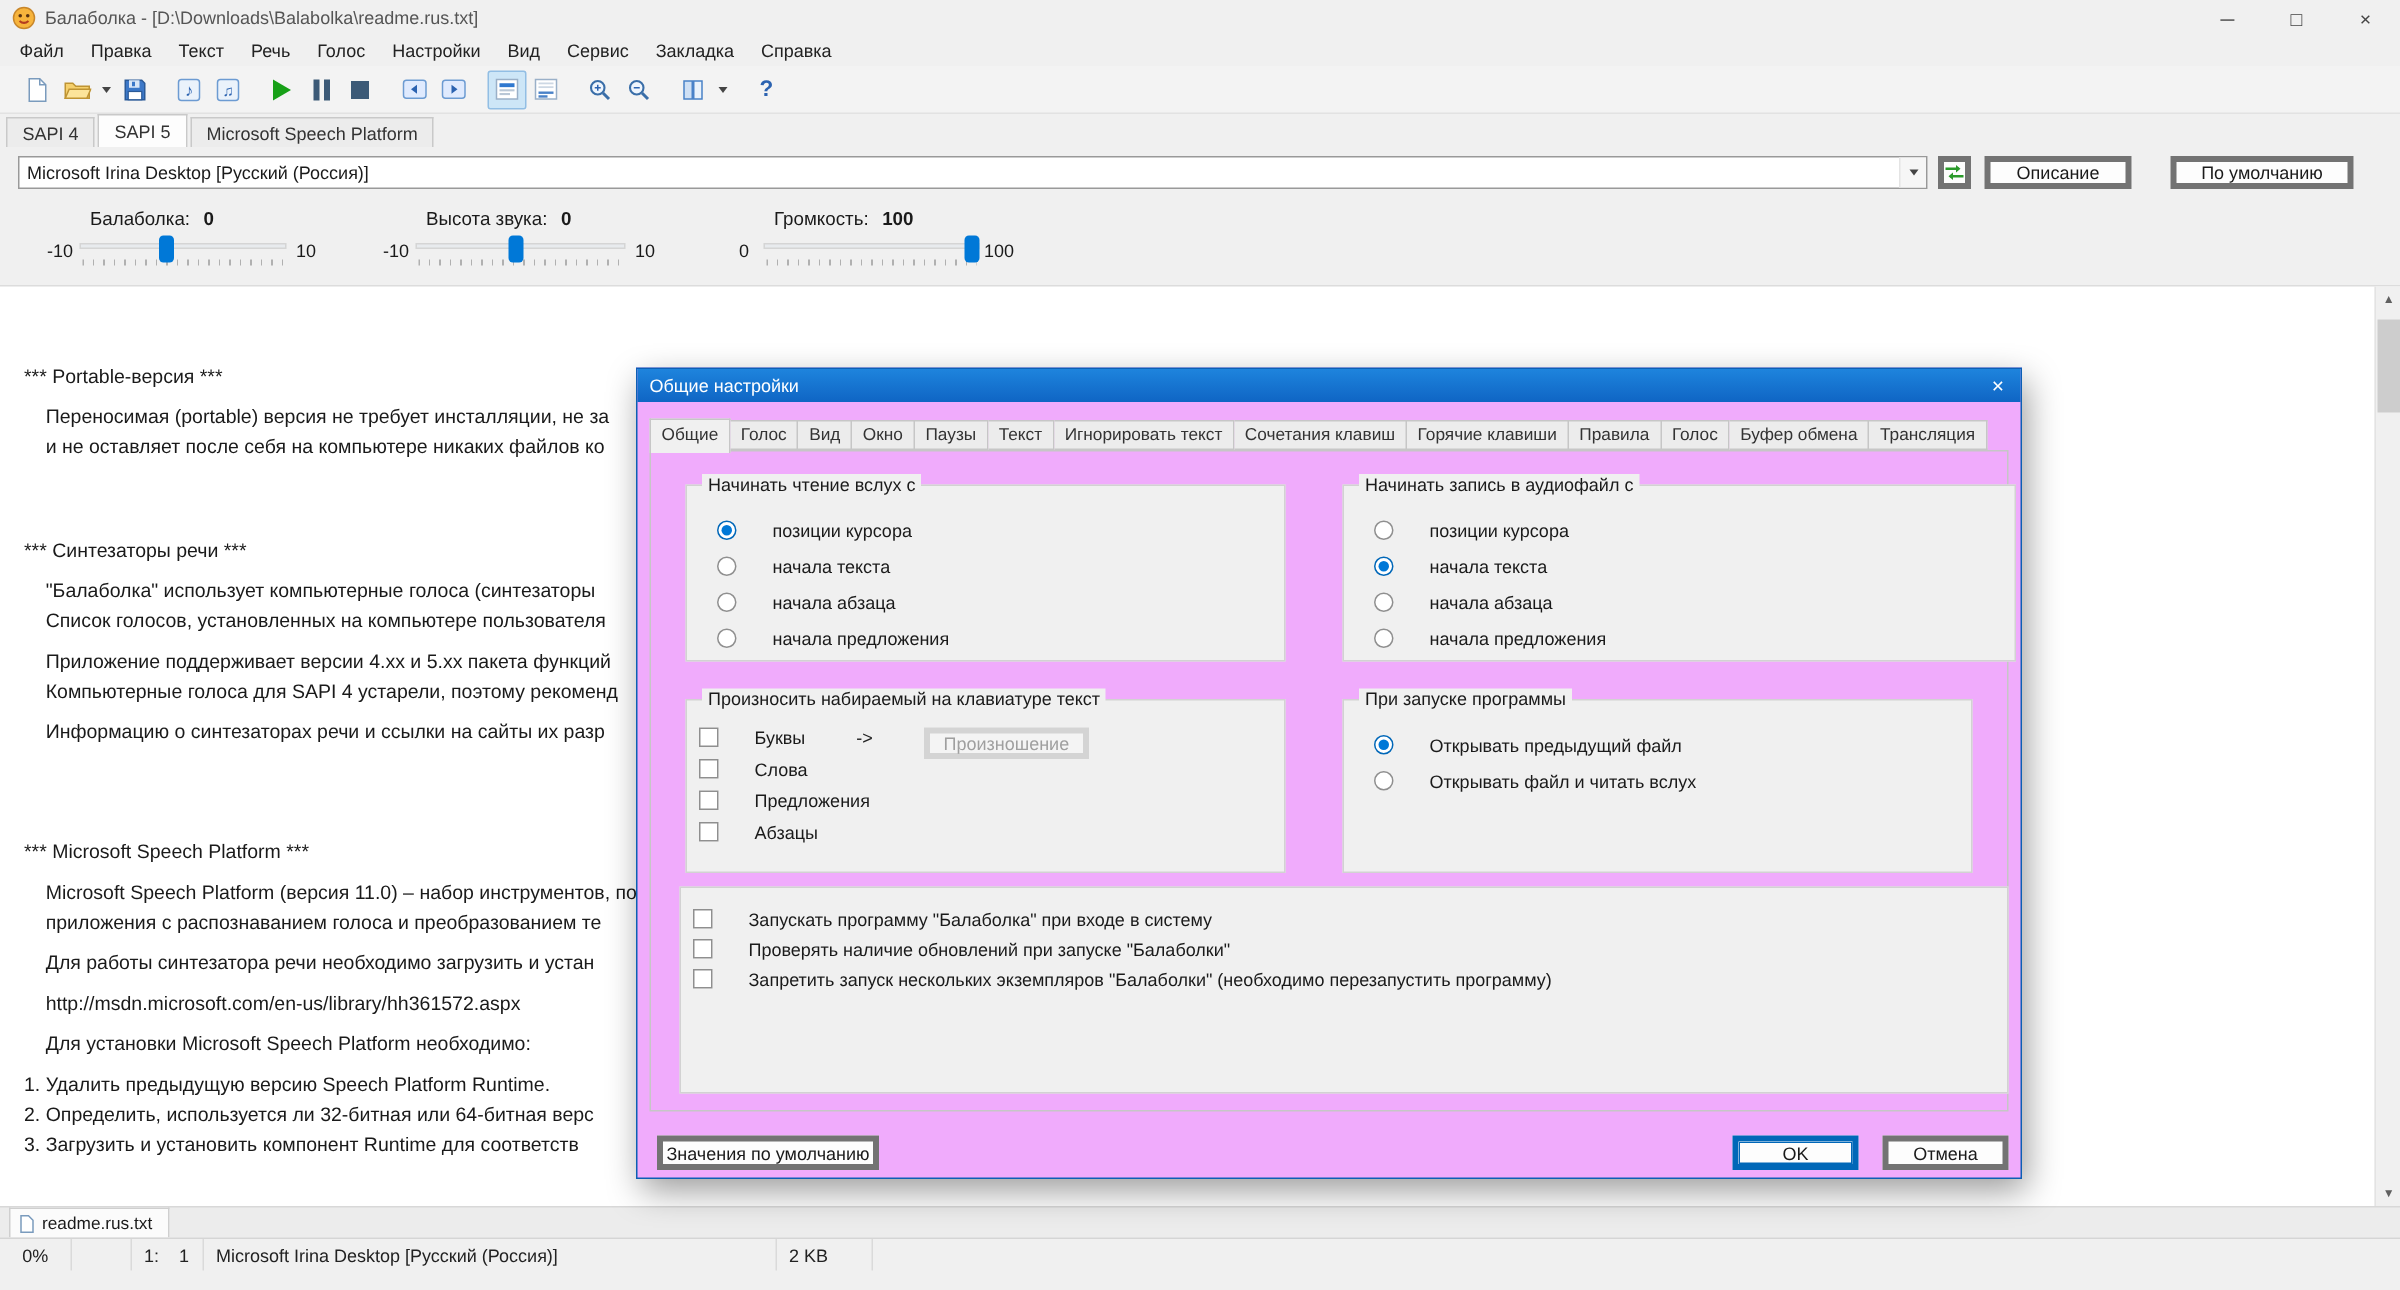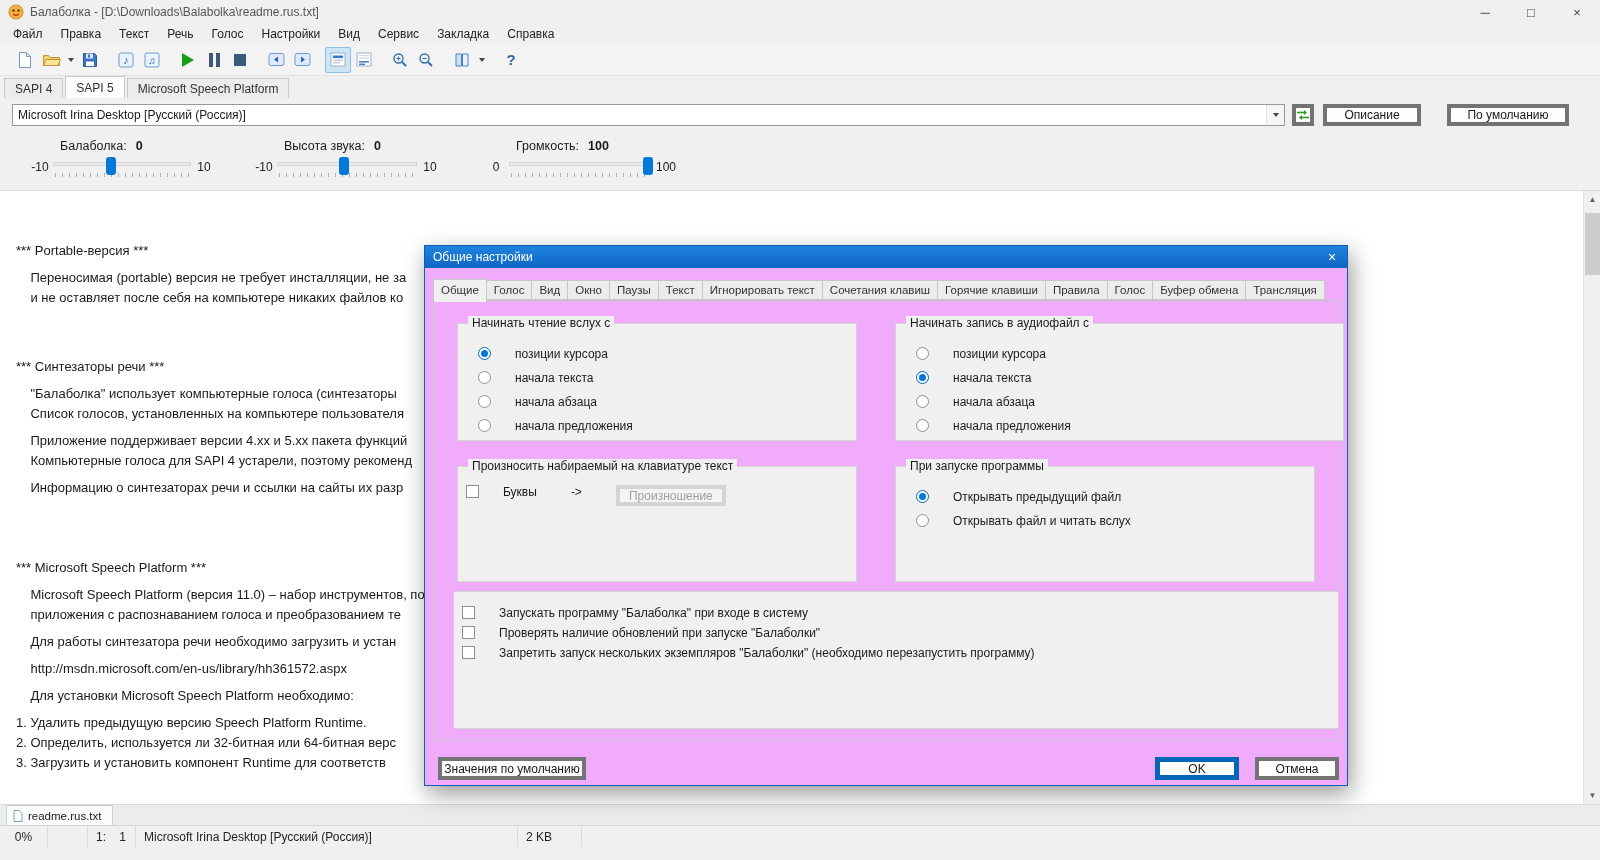--- a/index.html
+++ b/index.html
@@ -454,20 +454,35 @@
   </div>
 
   <div class="group g3">
     <span class="gtitle">Произносить набираемый на клавиатуре текст</span>
     <div class="opt check trow">
       <span class="ctl"></span>
       <span class="olabel">Буквы</span>
       <span class="arrow-lbl">-&gt;</span>
       <span class="btn pron">Произношение</span>
     </div>
+    <div class="opts">
+
+    <div class="opt check">
+        <span class="ctl"></span>
+        <span class="olabel">Слова</span>
+      </div>
+        <div class="opt check">
+        <span class="ctl"></span>
+        <span class="olabel">Предложения</span>
+      </div>
+        <div class="opt check">
+        <span class="ctl"></span>
+        <span class="olabel">Абзацы</span>
+      </div>
+      </div>
   </div>
 
   <div class="group g4">
     <span class="gtitle">При запуске программы</span>
     <div class="opts">
 
     <div class="opt radio checked">
         <span class="ctl"></span>
         <span class="olabel">Открывать предыдущий файл</span>
       </div>

